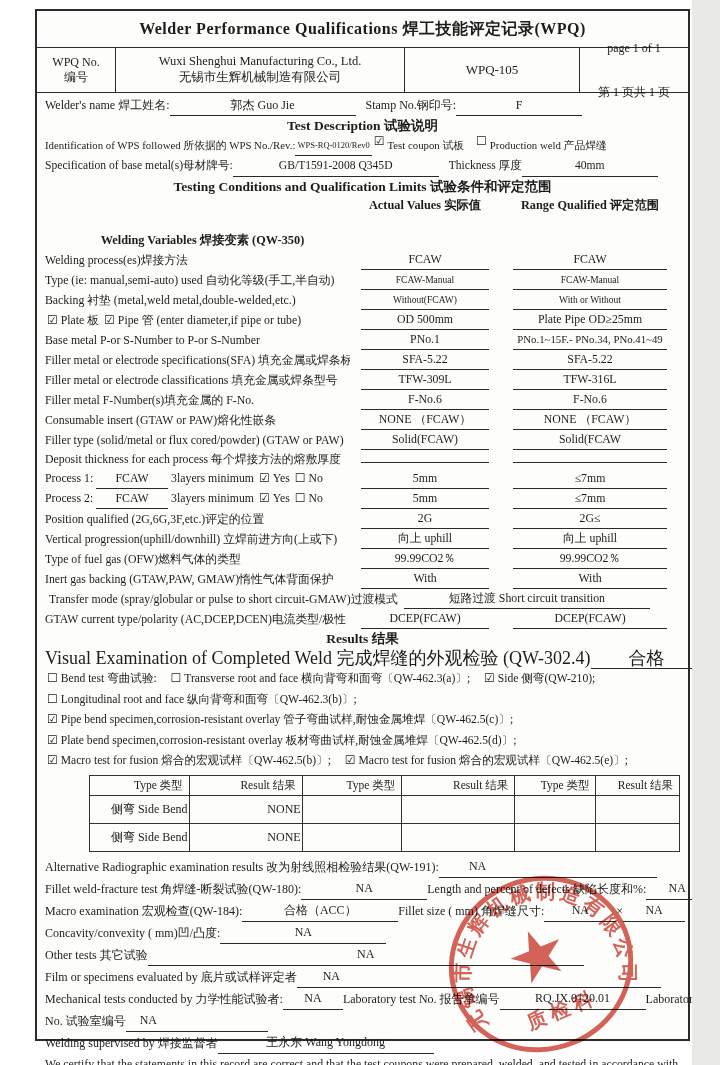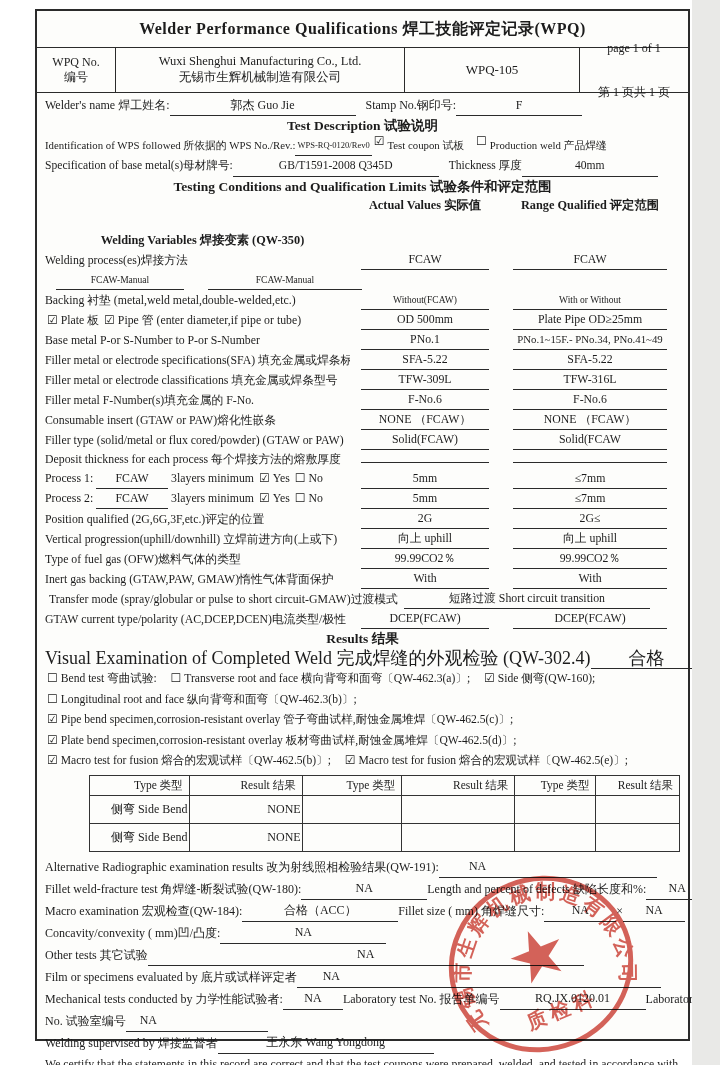--- a/index.html
+++ b/index.html
@@ -107,20 +107,21 @@
         <span class="ch-act">Actual Values 实际值</span>
         <span class="ch-rng">Range Qualified 评定范围</span>
       </div>
 
       <div class="crow">
         <span class="c-label">Welding process(es)焊接方法</span>
         <span class="c-act"><span class="uv">FCAW</span></span>
         <span class="c-rng"><span class="uv">FCAW</span></span>
       </div>
       <div class="crow smallv">
+        <span class="c-label">Type (ie:  manual,semi-auto) used 自动化等级(手工,半自动)</span>
         <span class="c-act"><span class="uv">FCAW-Manual</span></span>
         <span class="c-rng"><span class="uv">FCAW-Manual</span></span>
       </div>
       <div class="crow smallv">
         <span class="c-label">Backing 衬垫 (metal,weld metal,double-welded,etc.)</span>
         <span class="c-act"><span class="uv">Without(FCAW)</span></span>
         <span class="c-rng"><span class="uv">With or Without</span></span>
       </div>
       <div class="crow">
         <span class="c-label">
@@ -223,21 +224,21 @@
         <span>Visual Examination of Completed Weld 完成焊缝的外观检验  (QW-302.4)</span>
         <span class="uv" style="min-width:96px">合格</span>
         <span class="uv" style="min-width:120px;border-bottom:none">Acceptable</span>
       </div>
 
       <div class="chk">
         <span class="cbx">☐</span><span>Bend test 弯曲试验:</span>
         <span class="sp" style="width:6px"></span>
         <span class="cbx">☐</span><span>Transverse root and face 横向背弯和面弯〔QW-462.3(a)〕;</span>
         <span class="sp" style="width:6px"></span>
-        <span class="cbx">☑</span><span>Side 侧弯(QW-160);</span>
+        <span class="cbx">☑</span><span>Side 侧弯(QW-210);</span>
       </div>
       <div class="chk">
         <span class="cbx">☐</span><span>Longitudinal root and face 纵向背弯和面弯〔QW-462.3(b)〕;</span>
       </div>
       <div class="chk">
         <span class="cbx">☑</span><span>Pipe bend specimen,corrosion-resistant overlay 管子弯曲试样,耐蚀金属堆焊〔QW-462.5(c)〕;</span>
       </div>
       <div class="chk">
         <span class="cbx">☑</span><span>Plate bend specimen,corrosion-resistant overlay 板材弯曲试样,耐蚀金属堆焊〔QW-462.5(d)〕;</span>
       </div>

